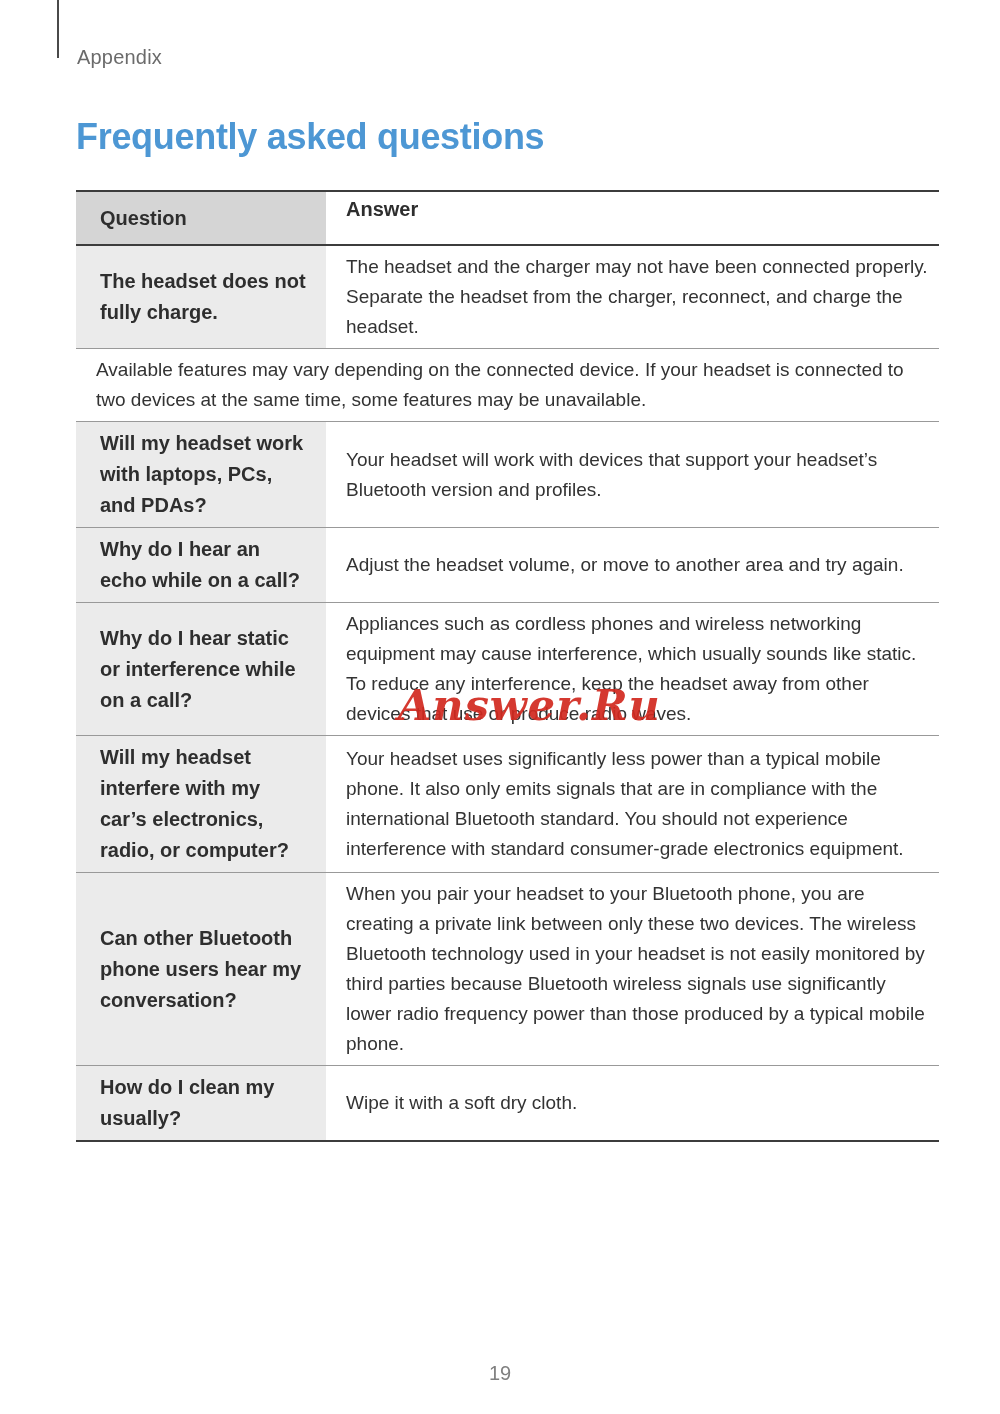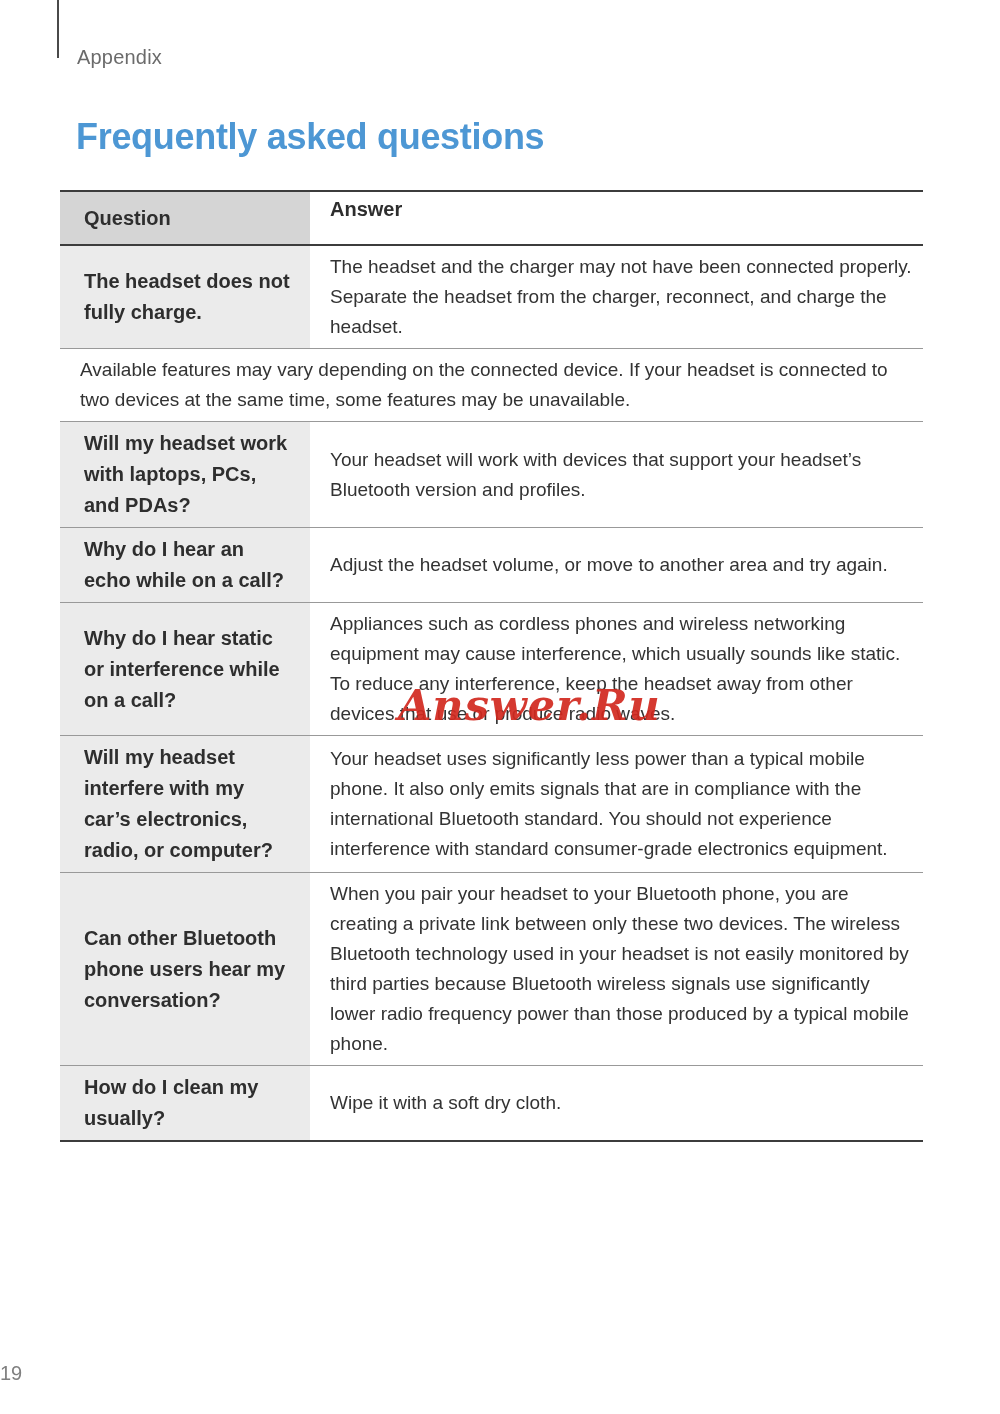--- a/index.html
+++ b/index.html
@@ -32,21 +32,21 @@
 
   
   .page-title{
     position:absolute;left:76px;top:116px;
     font-size:36px;font-weight:700;color:var(--title-blue);
     letter-spacing:-0.3px;
   }
 
   
   .faq-table{
-    position:absolute;left:60px;top:190px;width:863px;
+    position:absolute;left:76px;top:190px;width:863px;
     border-top:2px solid var(--border-dark);
     border-bottom:2px solid var(--border-dark);
     color:var(--text-dark);
   }
   .trow{display:flex;align-items:stretch;}
   .trow.body + .trow.body{border-top:1px solid var(--border-light);}
   .thead{border-bottom:2px solid var(--border-dark);}
   .qcell{
     width:250px;flex:0 0 250px;
     background:var(--question-cell-bg);
@@ -75,21 +75,21 @@
     font-family:"DejaVu Serif","Liberation Serif",serif;
     font-style:italic;font-weight:700;
     font-size:43px;color:var(--watermark-red);
     opacity:0.92;letter-spacing:1px;
     pointer-events:none;white-space:nowrap;
   }
 
   
   .page-number{
     position:absolute;left:0;top:1362px;width:100%;
-    font-size:20px;color:#808080;
+    text-align:center;font-size:20px;color:#808080;
   }
 </style>
 </head>
 <body>
 
 <div class="page">
 
   <div class="corner-rule"></div>
   <div class="running-head">Appendix</div>
 

